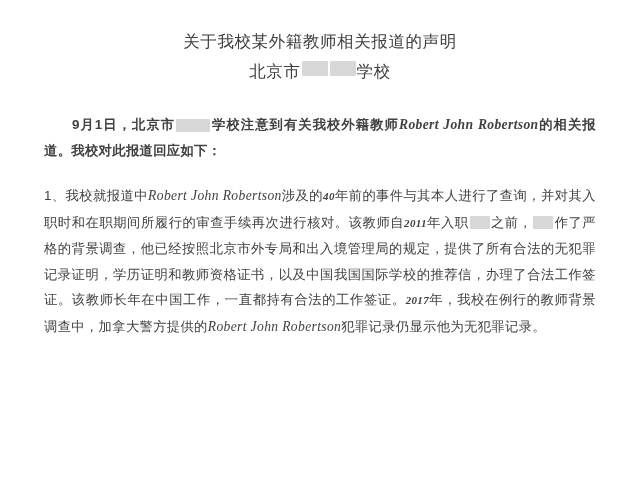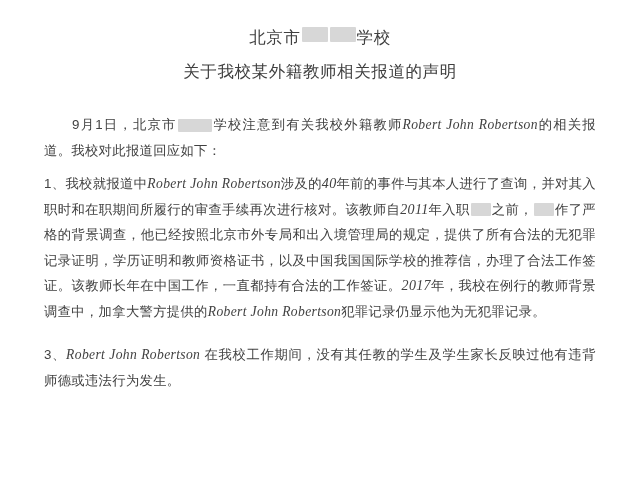--- a/index.html
+++ b/index.html
@@ -61,63 +61,62 @@
   }
   .para {
     font-size: 13.3px;
     line-height: 25.5px;
     letter-spacing: 0.35px;
     text-align: justify;
     color: #414141;
     margin: 0 0 18px 0;
   }
   .para.first {
-    margin-bottom: 8px;
+    margin-bottom: 20px;
+    font-weight: bold;
   }
   .indent {
     display: inline-block;
     width: 28px;
   }
   .en {
     font-family: "Liberation Serif", serif;
     font-style: italic;
     font-size: 13.6px;
   }
   .num {
     font-family: "Liberation Serif", serif;
     font-style: italic;
-    font-size: 14px;
+    font-size: 11px;
+    font-weight: bold;
   }
   .para-3 { margin-bottom: 18px; }
   .para-4 { margin-bottom: 18px; }
 </style>
 </head>
 <body>
 
 <div class="page">
 
   <div class="title-block">
+    <div class="title-line title-line-2">关于我校某外籍教师相关报道的声明</div>
     <div class="title-line title-line-1">
       <span>北京市</span>
       <span class="redact t1"></span>
       <span class="redact t2"></span>
       <span>学校</span>
     </div>
-    <div class="title-line title-line-2">关于我校某外籍教师相关报道的声明</div>
   </div>
 
   <div class="body">
 
     <p class="para first">
       <span class="indent"></span><span>9月1日，北京市</span><span class="redact body-2"></span><span>学校注意到有关我校外籍教师</span><span class="en">Robert John Robertson</span><span>的相关报道。我校对此报道回应如下：</span>
     </p>
 
     <p class="para para-2">
       <span>1、我校就报道中</span><span class="en">Robert John Robertson</span><span>涉及的</span><span class="num">40</span><span>年前的事件与其本人进行了查询，并对其入职时和在职期间所履行的审查手续再次进行核对。该教师自</span><span class="num">2011</span><span>年入职</span><span class="redact body-3"></span><span>之前，</span><span class="redact body-3"></span><span>作了严格的背景调查，他已经按照北京市外专局和出入境管理局的规定，提供了所有合法的无犯罪记录证明，学历证明和教师资格证书，以及中国我国国际学校的推荐信，办理了合法工作签证。该教师长年在中国工作，一直都持有合法的工作签证。</span><span class="num">2017</span><span>年，我校在例行的教师背景调查中，加拿大警方提供的</span><span class="en">Robert John Robertson</span><span>犯罪记录仍显示他为无犯罪记录。</span>
     </p>
 
 
-    <p class="para para-4">
-      <span>3、</span><span class="en">Robert John Robertson</span><span> 在我校工作期间，没有其任教的学生及学生家长反映过他有违背师德或违法行为发生。</span>
-    </p>
 
   </div>
 </div>
 
 </body></html>

